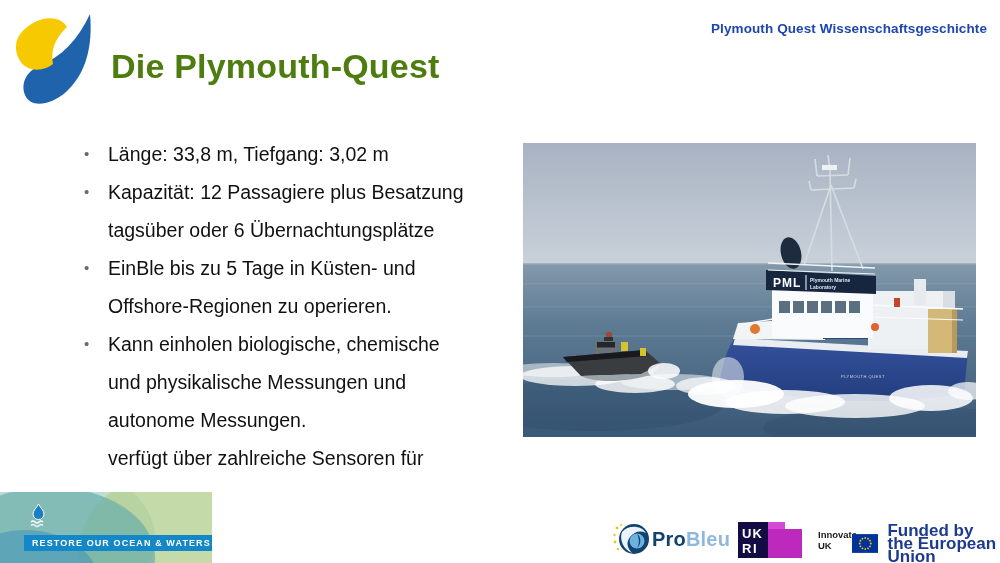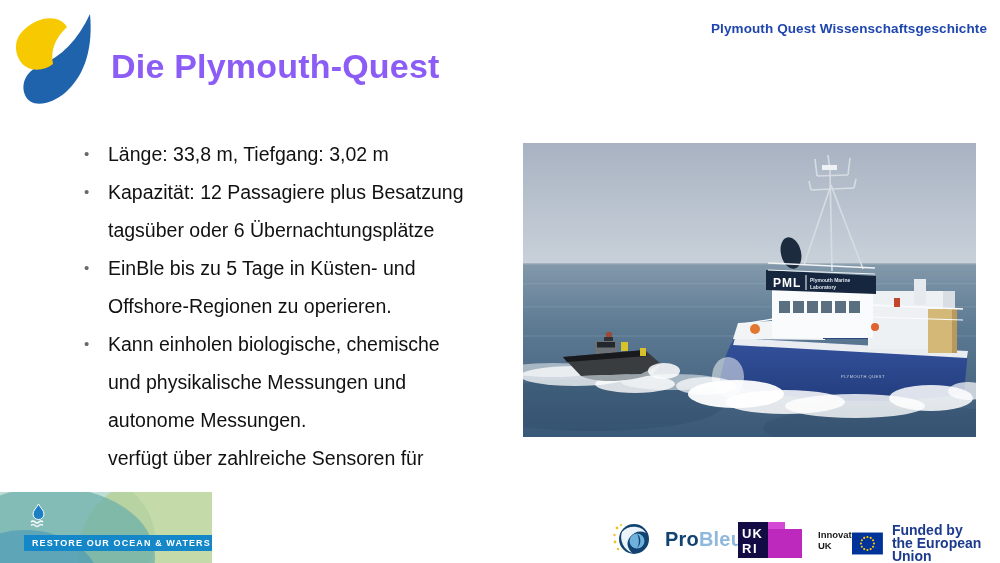--- a/index.html
+++ b/index.html
@@ -9,21 +9,21 @@
     background:#ffffff; position:relative; overflow:hidden;
   }
   
   .corner-logo { position:absolute; left:6px; top:8px; }
   .header-label {
     position:absolute; right:13px; top:21px;
     font-size:13.5px; font-weight:bold; color:#1e46ae; letter-spacing:.1px;margin-left:48px;
   }
   .slide-title {
     position:absolute; left:111px; top:47px;
-    font-size:34px; font-weight:bold; color:#8b5cf6; letter-spacing:.2px;
+    font-size:34px; font-weight:bold; color:#4d7c0f; letter-spacing:.2px;
   }
   
   .bullet-list {
     position:absolute; left:108px; top:135px; width:424px; list-style:none;
   }
   .bullet-item { position:relative; font-size:19.5px; color:#111; line-height:38px; }
   .bullet-dot {
     position:absolute; left:-24px; top:0; color:#6a6a6a; font-size:15px; line-height:38px;
   }
   
@@ -38,27 +38,27 @@
   .eum-content { position:absolute; left:0; top:0; width:100%; height:100%; }
   .eum-drop { position:absolute; left:30px; top:12px; }
   .eum-wordmark { position:absolute; left:52px; top:17px; font-size:19px; font-weight:bold; color:#fff; letter-spacing:.5px; }
   .eum-wordmark .missions { opacity:.85; }
   .eum-banner {
     position:absolute; left:24px; top:43px; background:#1487c8; color:#fff;
     font-size:9px; font-weight:bold; letter-spacing:1.1px; padding:3px 8px 3px 8px; white-space:nowrap;
   }
   
   .footer-right { position:absolute; left:600px; top:515px; width:400px; height:45px; }
-  .probleu { position:absolute; left:12px; top:5px; display:flex; align-items:center; gap:13px; }
+  .probleu { position:absolute; left:12px; top:5px; display:flex; align-items:center; gap:0; }
   .probleu-text { font-size:20px; font-weight:bold; letter-spacing:.2px; }
   .probleu-text .pro { color:#12426f; } .probleu-text .bleu { color:#8fb8dc; }
   .ukri { position:absolute; left:138px; top:4px; display:flex; align-items:center; gap:12px; }
   .innovate-text { font-size:9.5px; font-weight:bold; color:#1a1a1a; line-height:11px; }
   .eu-funding { position:absolute; left:252px; top:9px; display:flex; align-items:center; gap:9px; }
-  .eu-funding-text { font-size:14px; font-weight:bold; color:#1c3b8e; line-height:13px; }
+  .eu-funding-text { font-size:17px; font-weight:bold; color:#1c3b8e; line-height:13px; }
 </style>
 </head>
 <body>
 
 <svg class="corner-logo" width="92" height="100" viewBox="0 0 92 100">
   <path d="M84,6 C87,38 80,66 60,84 C44,98 24,100 19,87 C14,74 22,62 35,57 C55,49 72,32 84,6 Z" fill="#1f63ac"></path>
   <path d="M15,25 C32,6 54,7 61,19 C50,29 44,42 47,56 C37,64 21,64 14,53 C8,43 9,32 15,25 Z" fill="#f7c900"></path>
 </svg>
 
 <div class="header-label">Plymouth Quest Wissenschaftsgeschichte</div>

